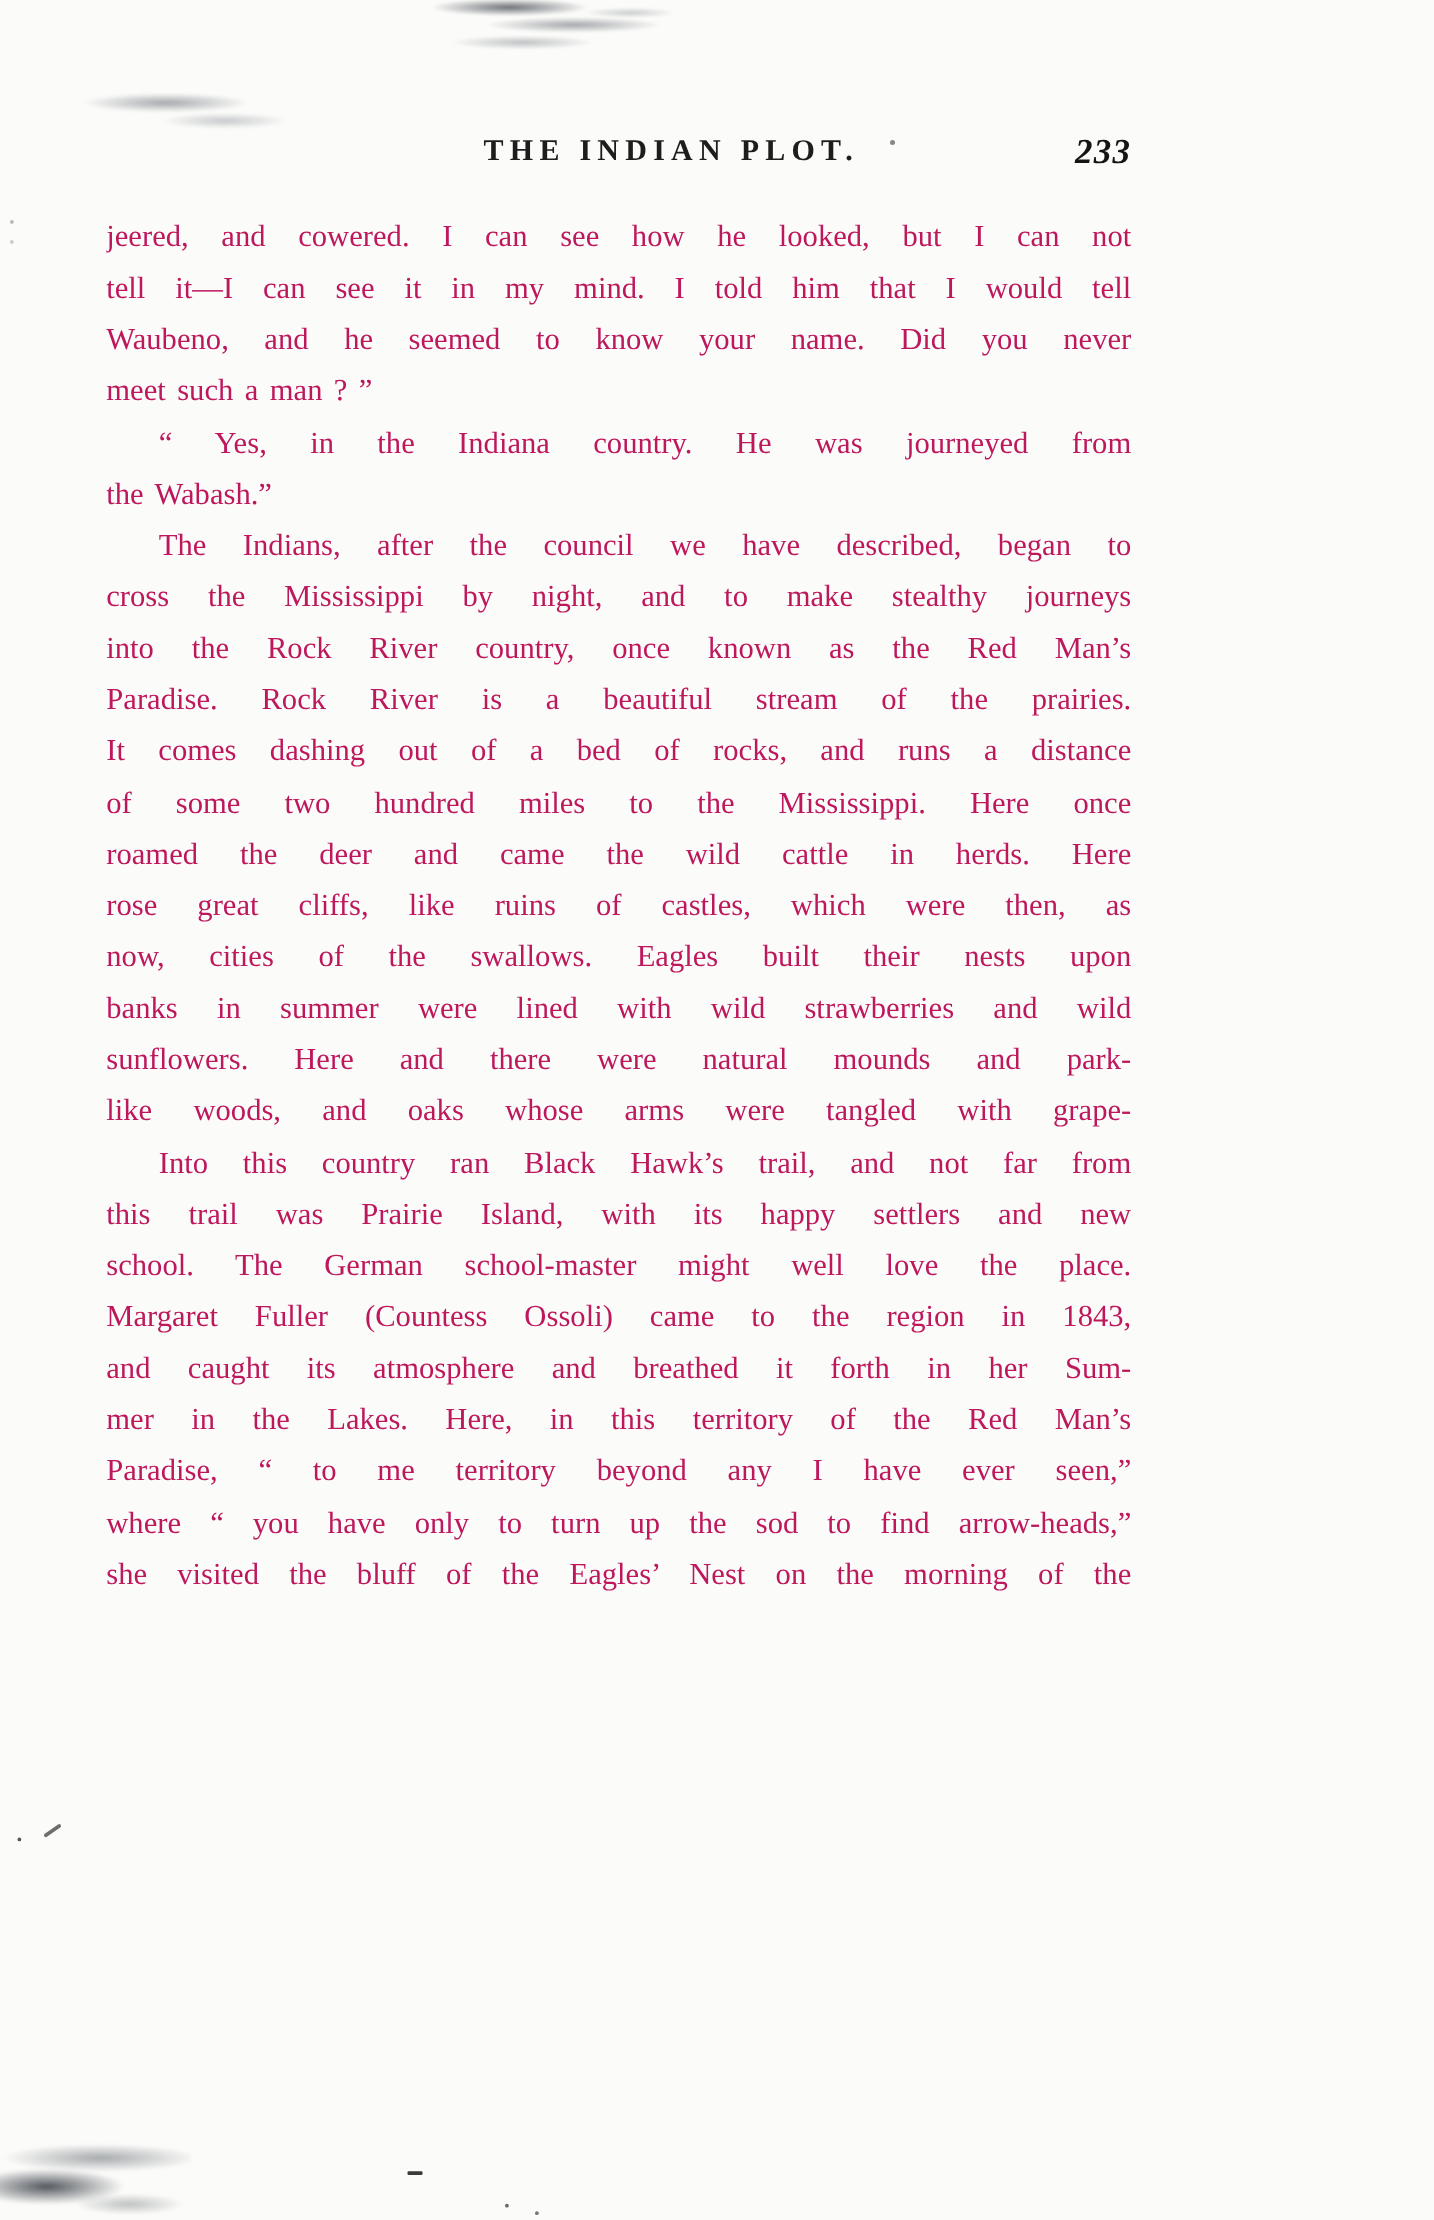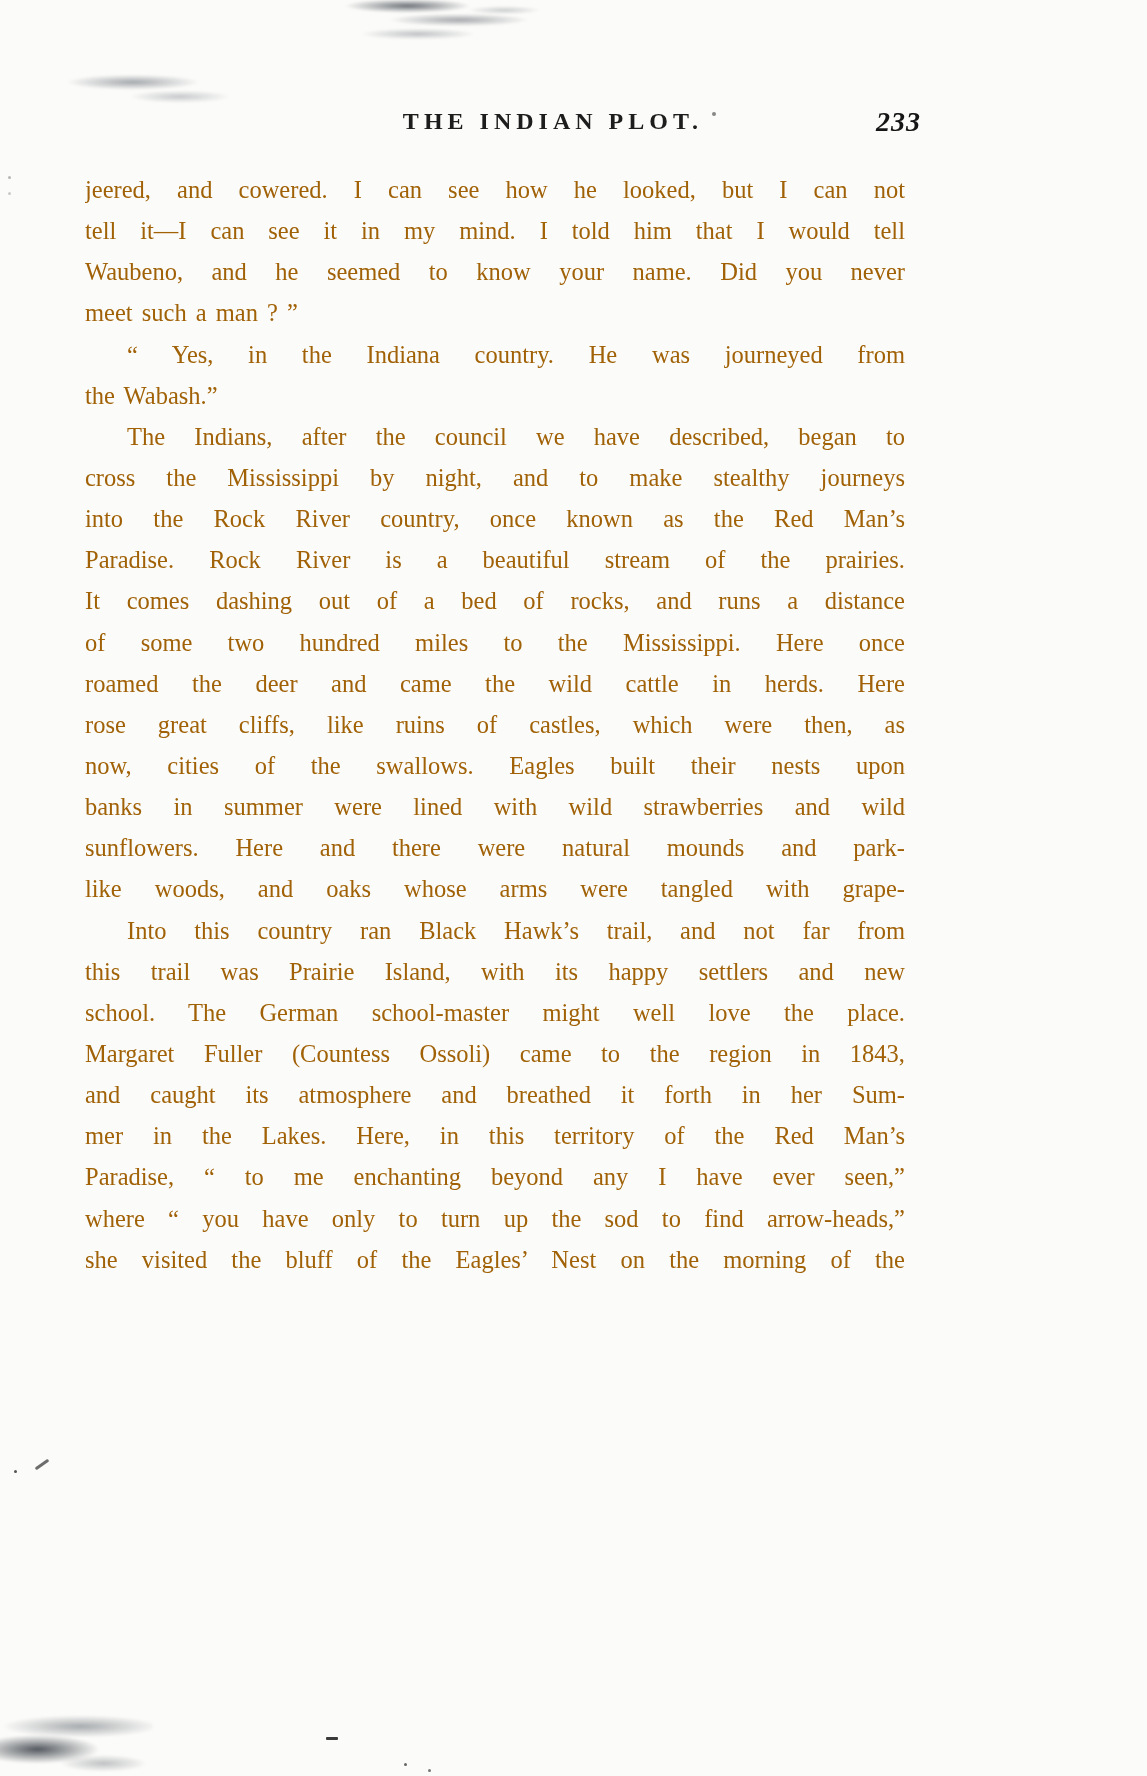--- a/index.html
+++ b/index.html
@@ -13,21 +13,21 @@
     color: #212121;
   }
   .sheet {
     position: absolute;
     inset: 0;
   }
   
   .running-header {
     position: absolute;
     top: 106px;
-    left: 101px;
+    left: 85px;
     width: 820px;
     height: 34px;
     text-align: right;
   }
   .running-title {
     position: absolute;
     left: 50%;
     transform: translateX(-50%);
     margin-left: 42px;
     top: 2px;
@@ -49,21 +49,21 @@
   }
   
   .text-block {
     position: absolute;
     top: 169px;
     left: 85px;
     width: 820px;
     font-size: 24.5px;
     line-height: 41.15px;
     word-spacing: 3px;
-    color: #a16207;
+    color: #be185d;
   }
   .line {
     text-align: justify;
     text-align-last: justify;
     text-justify: inter-word;
     height: 41.15px;
     overflow: hidden;
   }
   .line.last { text-align-last: left; }
   .line.indent { text-indent: 42px; }
@@ -142,18 +142,18 @@
       <div class="line">now, cities of the swallows. Eagles built their nests upon</div>
       <div class="line">banks in summer were lined with wild strawberries and wild</div>
       <div class="line">sunflowers. Here and there were natural mounds and park-</div>
       <div class="line">like woods, and oaks whose arms were tangled with grape-</div>
       <div class="line indent">Into this country ran Black Hawk’s trail, and not far from</div>
       <div class="line">this trail was Prairie Island, with its happy settlers and new</div>
       <div class="line">school. The German school-master might well love the place.</div>
       <div class="line">Margaret Fuller (Countess Ossoli) came to the region in 1843,</div>
       <div class="line">and caught its atmosphere and breathed it forth in her Sum-</div>
       <div class="line">mer in the Lakes. Here, in this territory of the Red Man’s</div>
-      <div class="line">Paradise, “ to me enchanting beyond any I have ever seen,”</div>
+      <div class="line">Paradise, “ to me territory beyond any I have ever seen,”</div>
       <div class="line">where “ you have only to turn up the sod to find arrow-heads,”</div>
       <div class="line">she visited the bluff of the Eagles’ Nest on the morning of the</div>
     </div>
 
 </div>
 
 </body></html>

